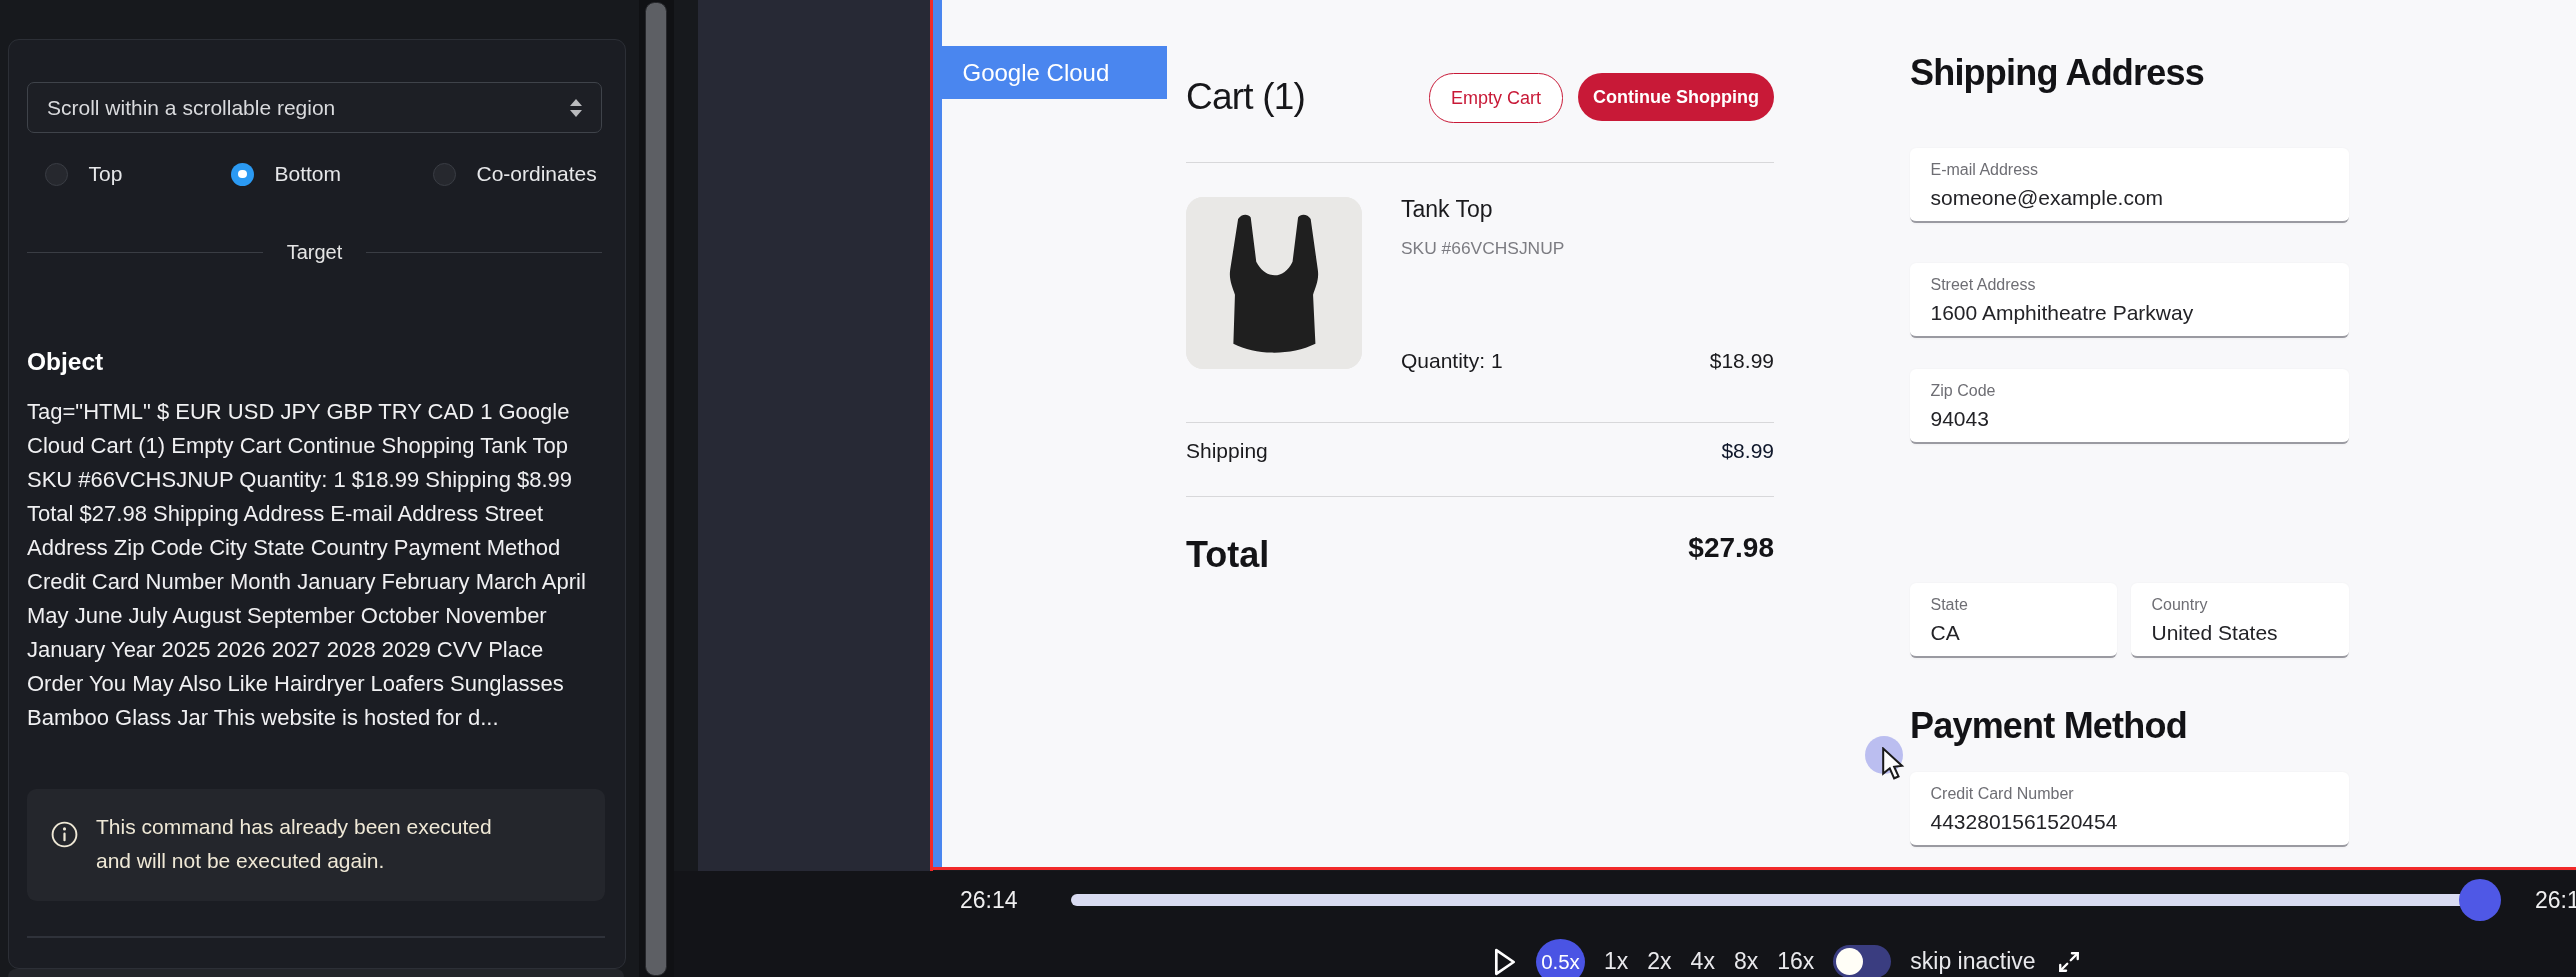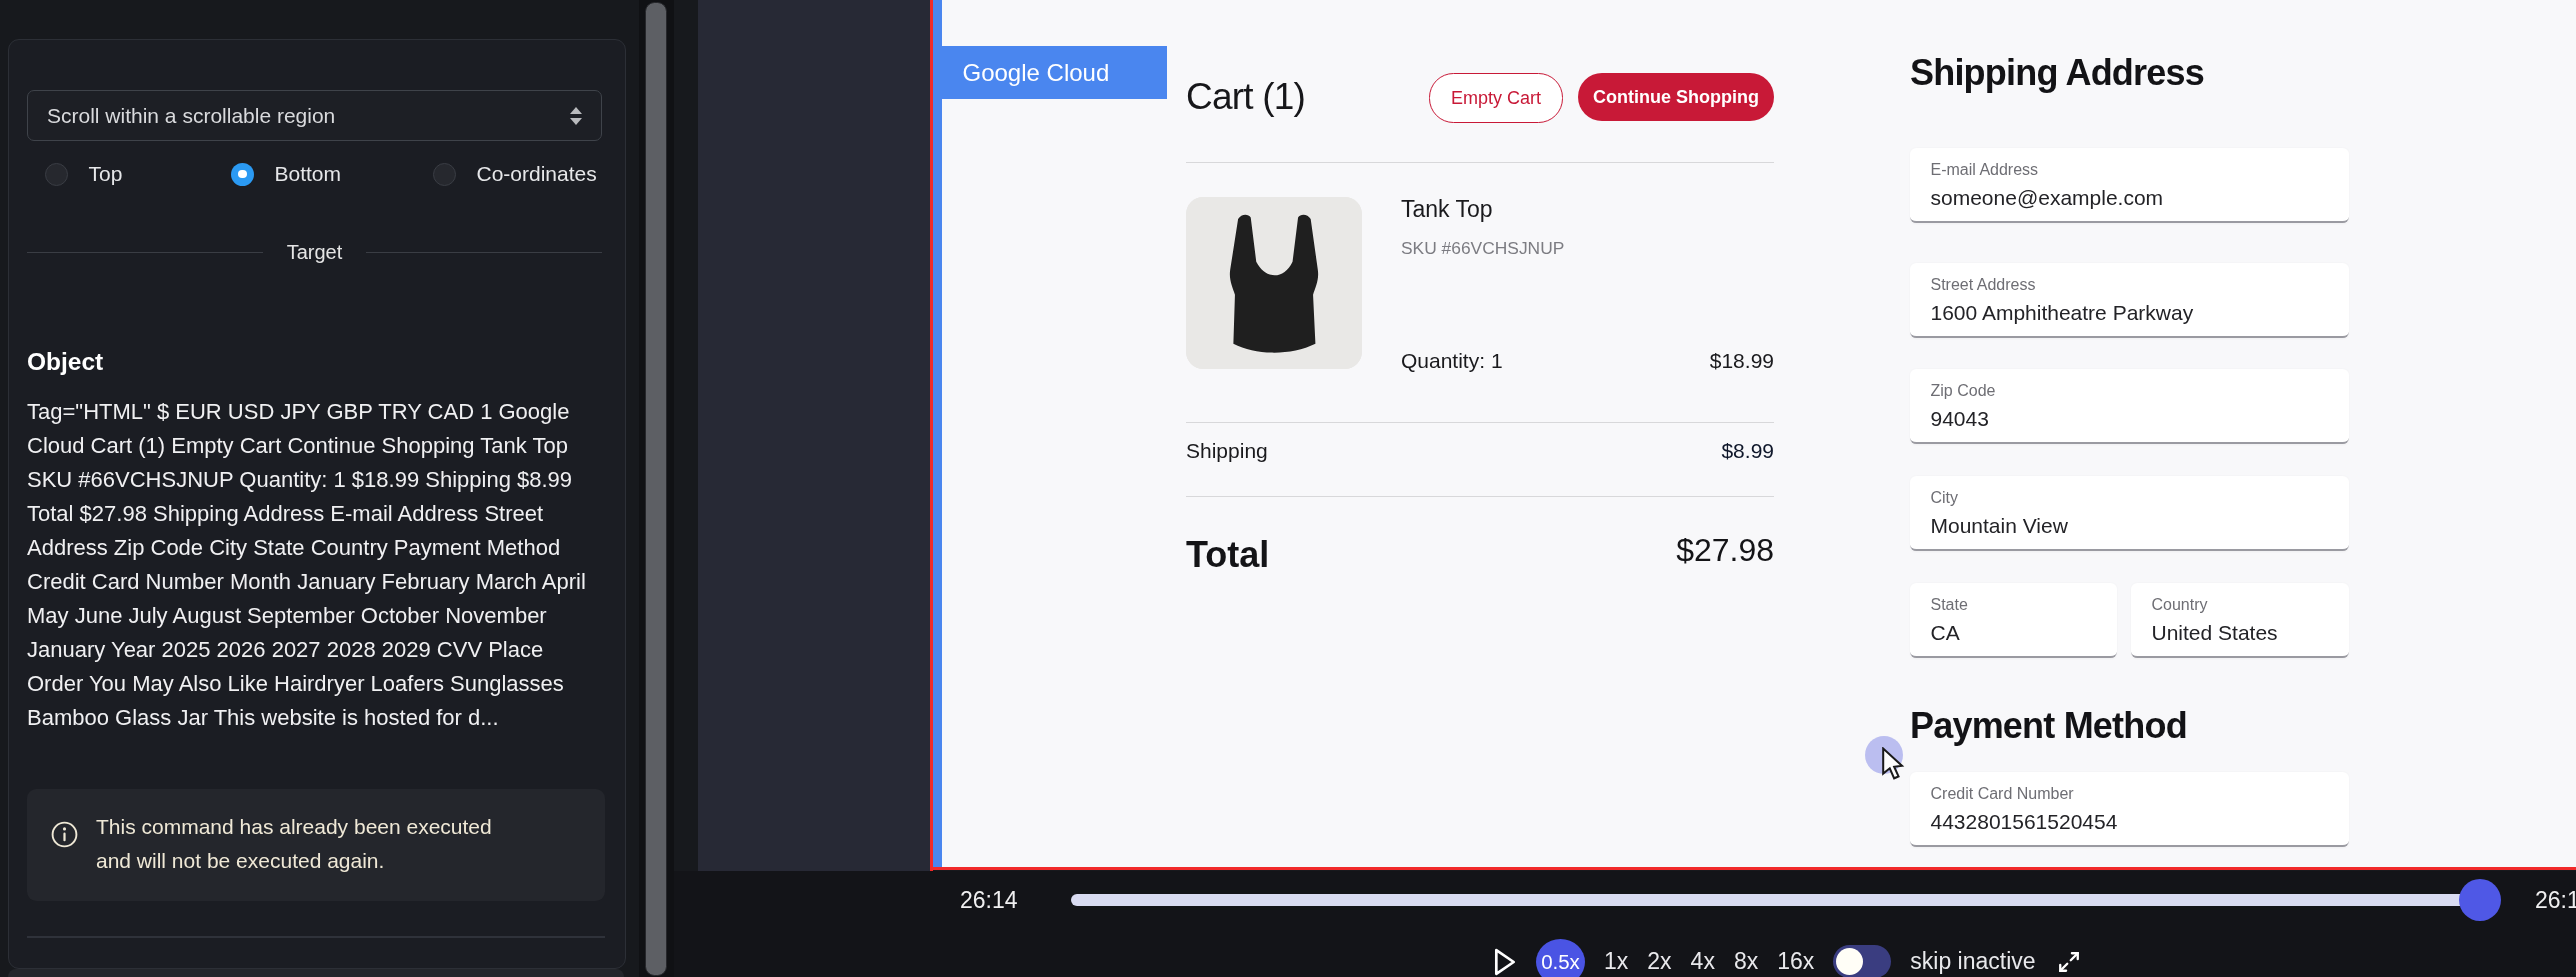--- a/index.html
+++ b/index.html
@@ -5,21 +5,21 @@
   html,body{margin:0;padding:0;background:#17191d;}
   #screen{position:relative;width:2576px;height:977px;overflow:hidden;
           font-family:"Liberation Sans",sans-serif;background:#17191d;}
   .abs{position:absolute;}
 
   
   .panel{left:8px;top:39px;width:616px;height:928px;background:#1b1d23;
          border:0.8px solid #2c2f36;border-radius:11px;}
   .dropdown{left:18px;top:42px;width:575px;height:51px;border:1.2px solid #3f434a;
             border-radius:7px;color:#d9dadd;font-size:21px;display:flex;align-items:center;
-            padding:8px 19px;box-sizing:border-box;justify-content:space-between;background:#1d1f25;margin-top:8px;}
+            padding:8px 19px;box-sizing:border-box;justify-content:space-between;background:#1d1f25;}
   .chev{display:flex;flex-direction:column;gap:4px;align-items:center;}
   .chev i{display:block;width:0;height:0;border-left:6.3px solid transparent;border-right:6.3px solid transparent;}
   .chev .up{border-bottom:7px solid #b9babd;}
   .chev .dn{border-top:7px solid #b9babd;}
 
   .radio-row{left:18px;top:122px;width:575px;height:25px;display:flex;align-items:center;}
   .radio-item{display:flex;align-items:center;gap:20.5px;position:absolute;top:0;}
   .radio{width:23px;height:23px;border-radius:50%;background:#26282e;border:0.8px solid #3a3d44;box-sizing:border-box;}
   .radio.sel{background:#2b9af3;border:none;position:relative;}
   .radio.sel:after{content:"";position:absolute;left:7px;top:7px;width:8.7px;height:8.7px;border-radius:50%;background:#fff;}
@@ -61,21 +61,21 @@
   .hdiv{height:0.8px;background:#d8d8da;left:244px;width:588px;}
   .prod-img{left:244px;top:197px;width:176px;height:172px;border-radius:17.4px;background:#e9e8e6;overflow:hidden;}
   .prod-name{left:459px;top:196px;font-size:23px;color:#1a1a1d;}
   .prod-sku{left:459px;top:238px;font-size:17.4px;color:#7c7c82;}
   .row-right{left:244px;width:588px;text-align:right;}
   .qty{left:459px;top:349px;font-size:21px;color:#1a1a1d;}
   .price{top:349px;font-size:21px;color:#1a1a1d;}
   .ship-l{left:244px;top:439px;font-size:21px;color:#1a1a1d;}
   .ship-v{top:439px;font-size:21px;color:#0f172a;}
   .tot-l{left:244px;top:534px;font-size:36px;font-weight:600;color:#141417;}
-  .tot-v{top:532px;font-size:32px;font-weight:400;color:#141417;}
+  .tot-v{top:532px;font-size:28px;font-weight:700;color:#141417;}
 
   .col2-h{left:968px;font-size:36px;font-weight:700;color:#131316;letter-spacing:-0.8px;}
   .field{background:#ffffff;border-radius:6.3px;border-bottom:2.4px solid #9a9aa1;box-sizing:border-box;
          padding:12.6px 0 0 20.5px;box-shadow:0 0.8px 2.4px rgba(0,0,0,0.04);}
   .field .fl{font-size:16px;color:#6e6e74;margin-bottom:7px;}
   .field .fv{font-size:21px;color:#232327;}
 
   .halo{left:923px;top:736px;width:38px;height:38px;border-radius:50%;background:#b7baef;opacity:.95;}
 
   
@@ -188,24 +188,20 @@
       <div class="fl">E-mail Address</div>
       <div class="fv">someone@example.com</div>
     </div>
     <div class="abs field" style="left:968px;top:263px;width:439px;height:75px;">
       <div class="fl">Street Address</div>
       <div class="fv">1600 Amphitheatre Parkway</div>
     </div>
     <div class="abs field" style="left:968px;top:369px;width:439px;height:75px;">
       <div class="fl">Zip Code</div>
       <div class="fv">94043</div>
-    </div>
-    <div class="abs field" style="left:968px;top:476px;width:439px;height:75px;">
-      <div class="fl">City</div>
-      <div class="fv">Mountain View</div>
     </div>
     <div class="abs field" style="left:968px;top:583px;width:207px;height:75px;">
       <div class="fl">State</div>
       <div class="fv">CA</div>
     </div>
     <div class="abs field" style="left:1189px;top:583px;width:218px;height:75px;">
       <div class="fl">Country</div>
       <div class="fv">United States</div>
     </div>
 

